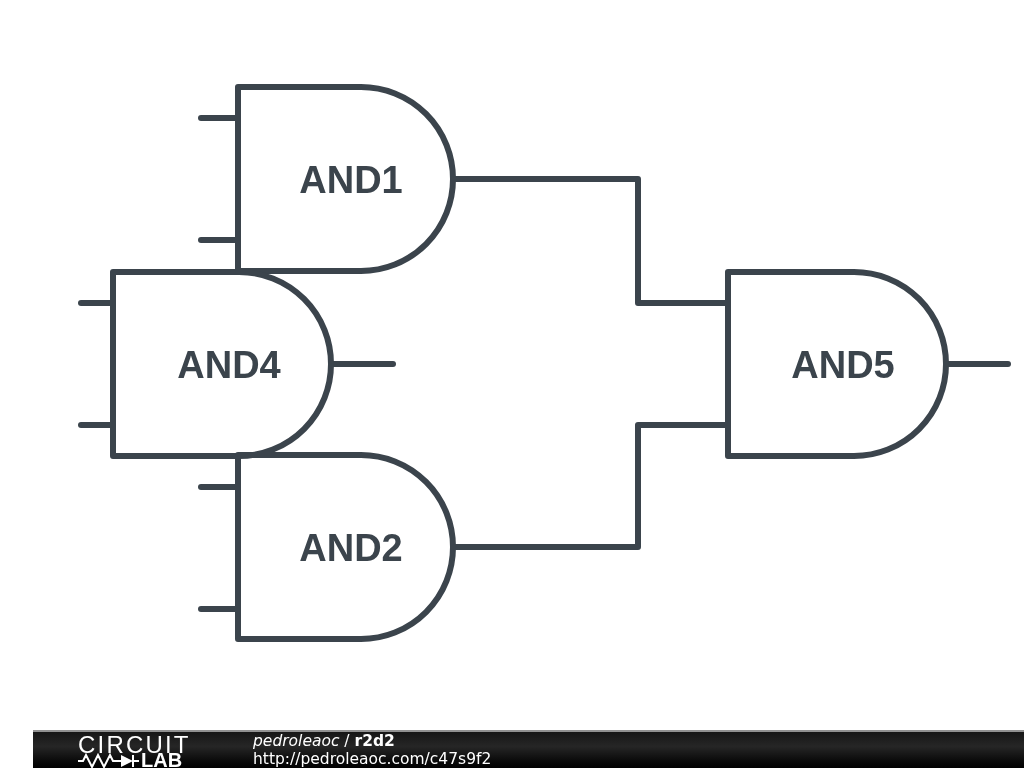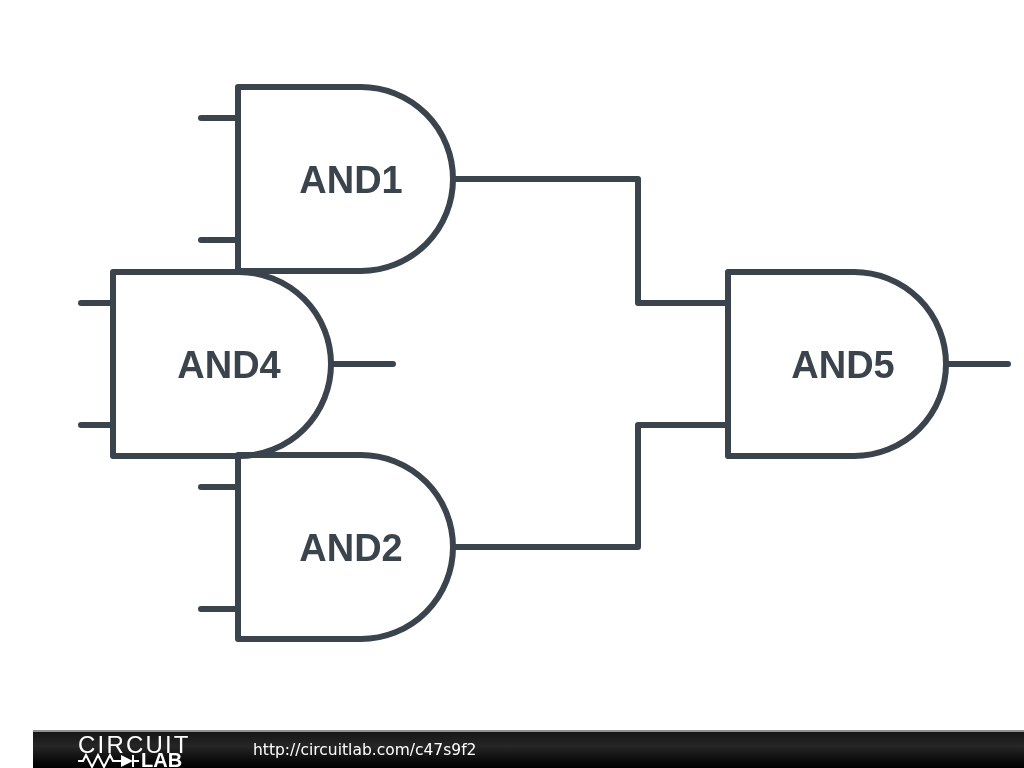--- a/index.html
+++ b/index.html
@@ -130,17 +130,20 @@
     <svg id="logo-svg" width="124" height="36" viewBox="0 0 124 36">
       <text class="logo-top" x="1" y="21">CIRCUIT</text>
       <polyline class="logo-line" points="1,29 6,29 9,23 15,35 21,23 27,35 33,23 36,29 44,29"></polyline>
       <polygon class="logo-fill" points="44,23 44,35 56,29"></polygon>
       <line class="logo-line" x1="56" y1="23" x2="56" y2="35"></line>
       <line class="logo-line" x1="56" y1="29" x2="62" y2="29"></line>
       <text class="logo-bottom" x="64" y="35">LAB</text>
     </svg>
 
     <div class="credit">
-      <div class="line2">http://circuitlab.com/c47s9f2</div>
+      <div class="line1">
+        <span class="author">pedroleaoc</span><span> / </span><span class="title">r2d2</span>
+      </div>
+      <div class="line2">http://pedroleaoc.com/c47s9f2</div>
     </div>
   </div>
 
 </div>
 
 </body></html>

